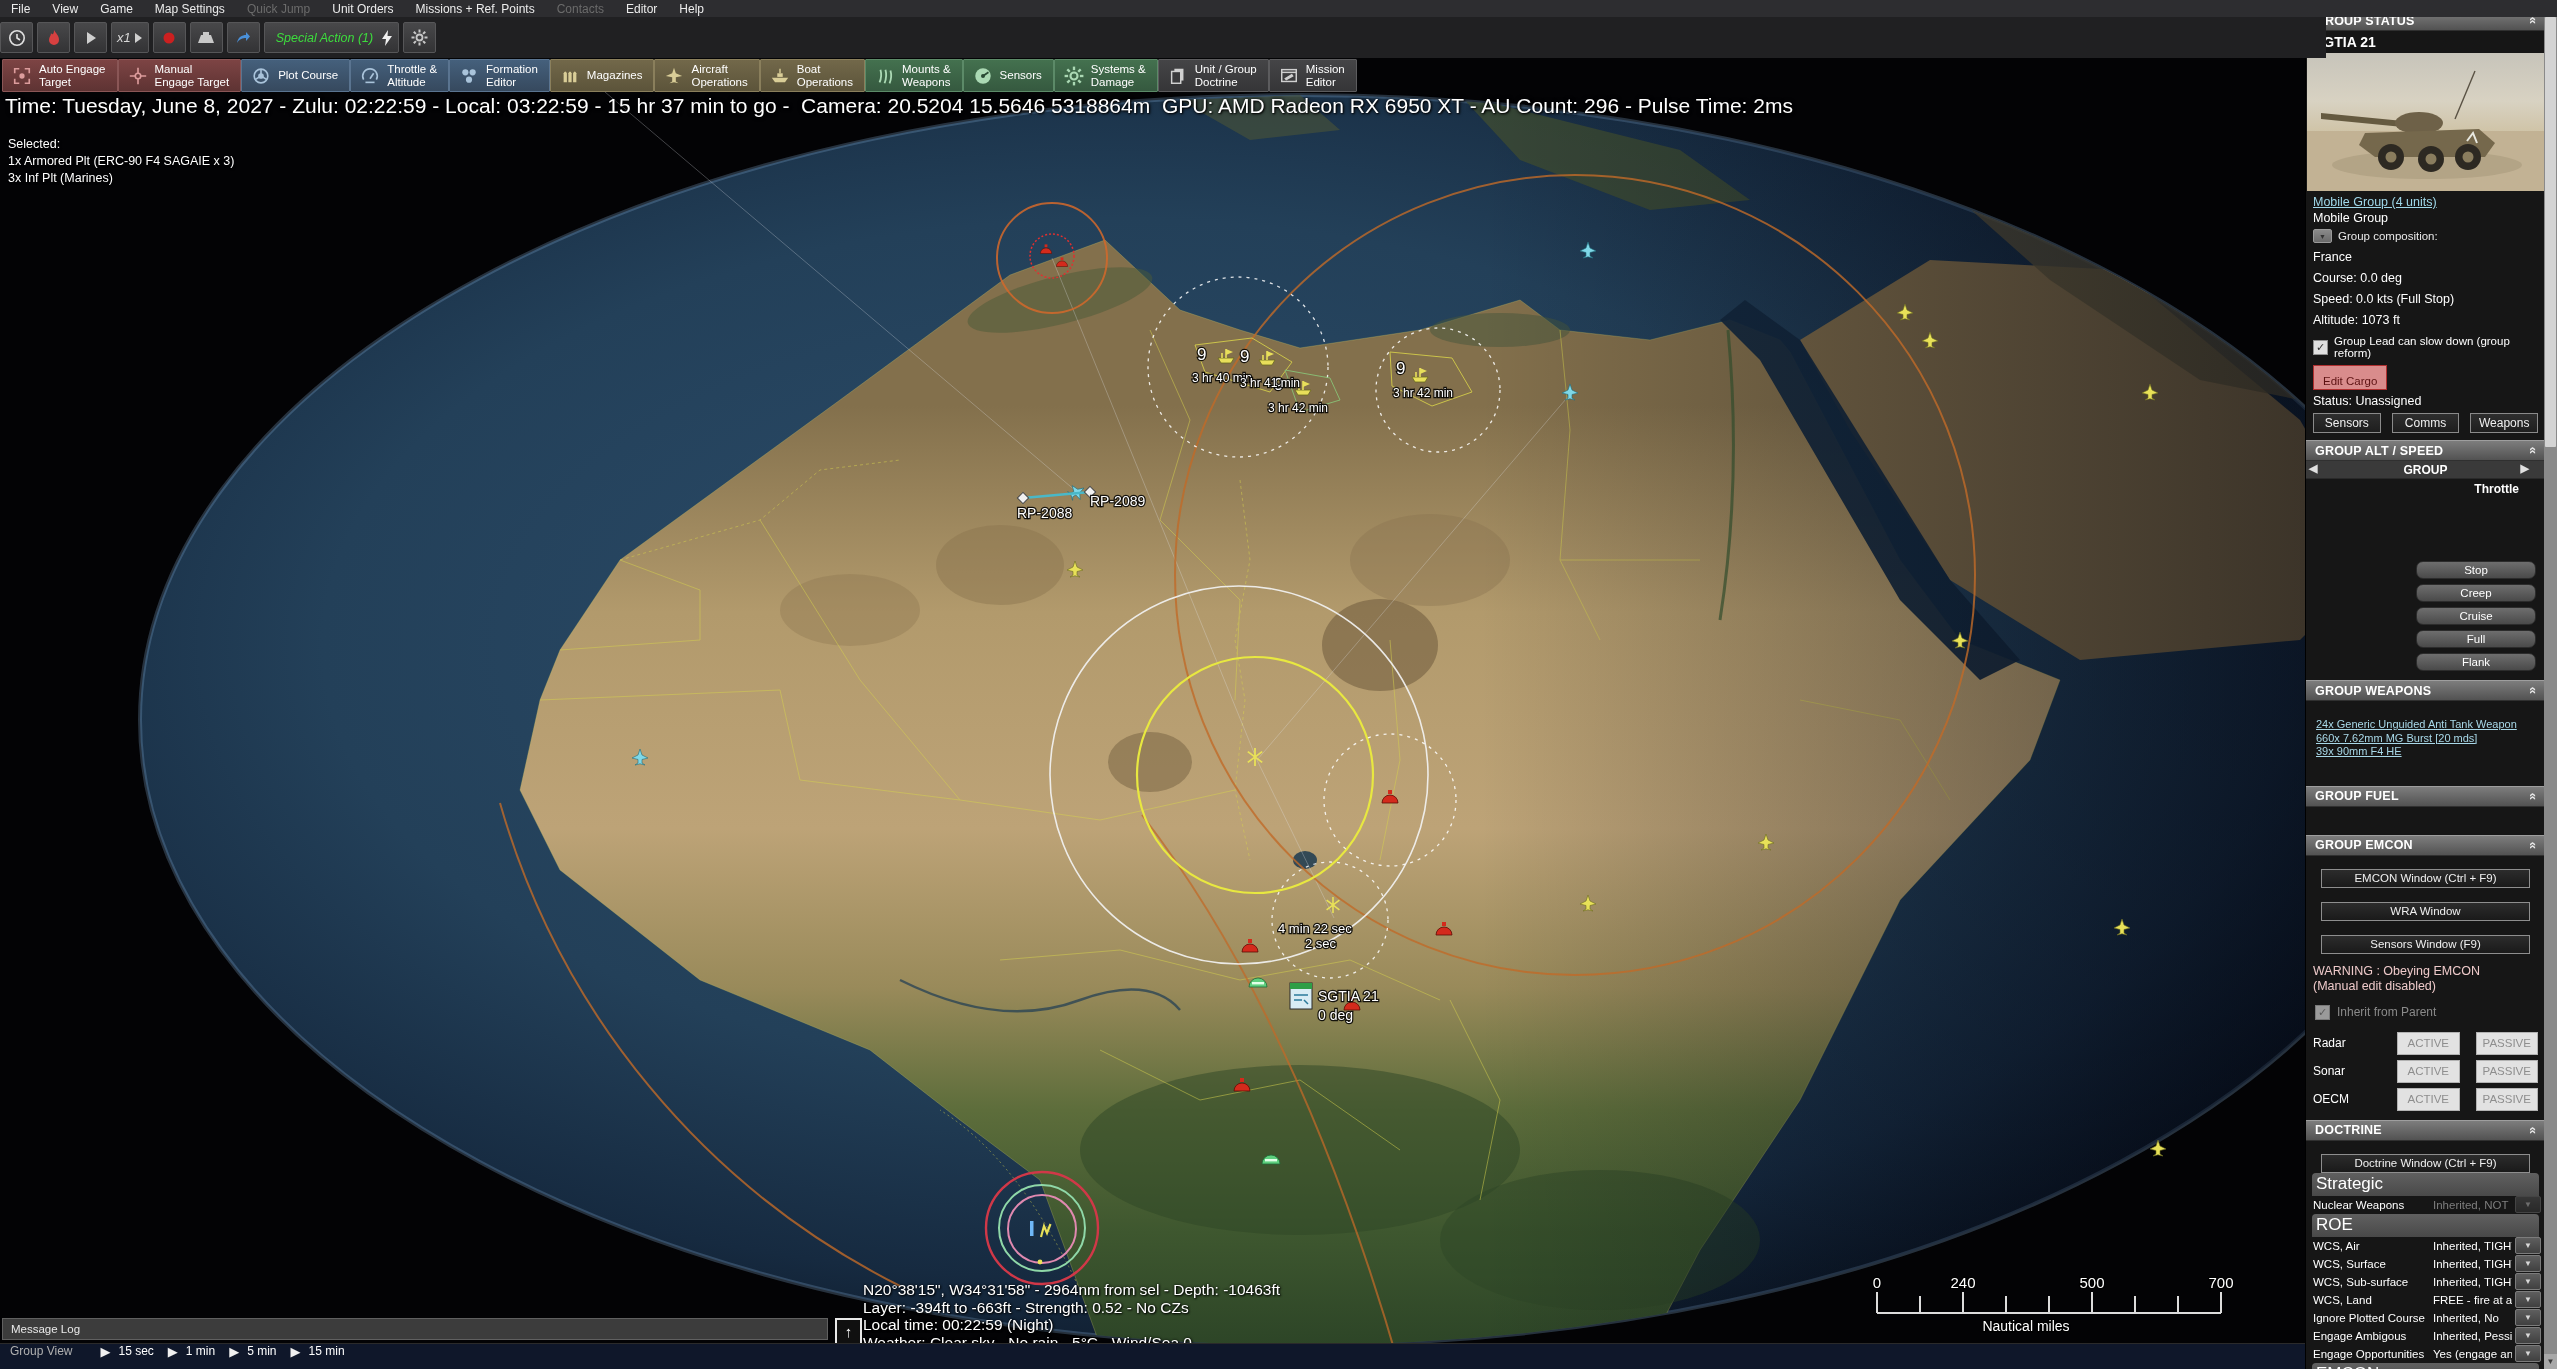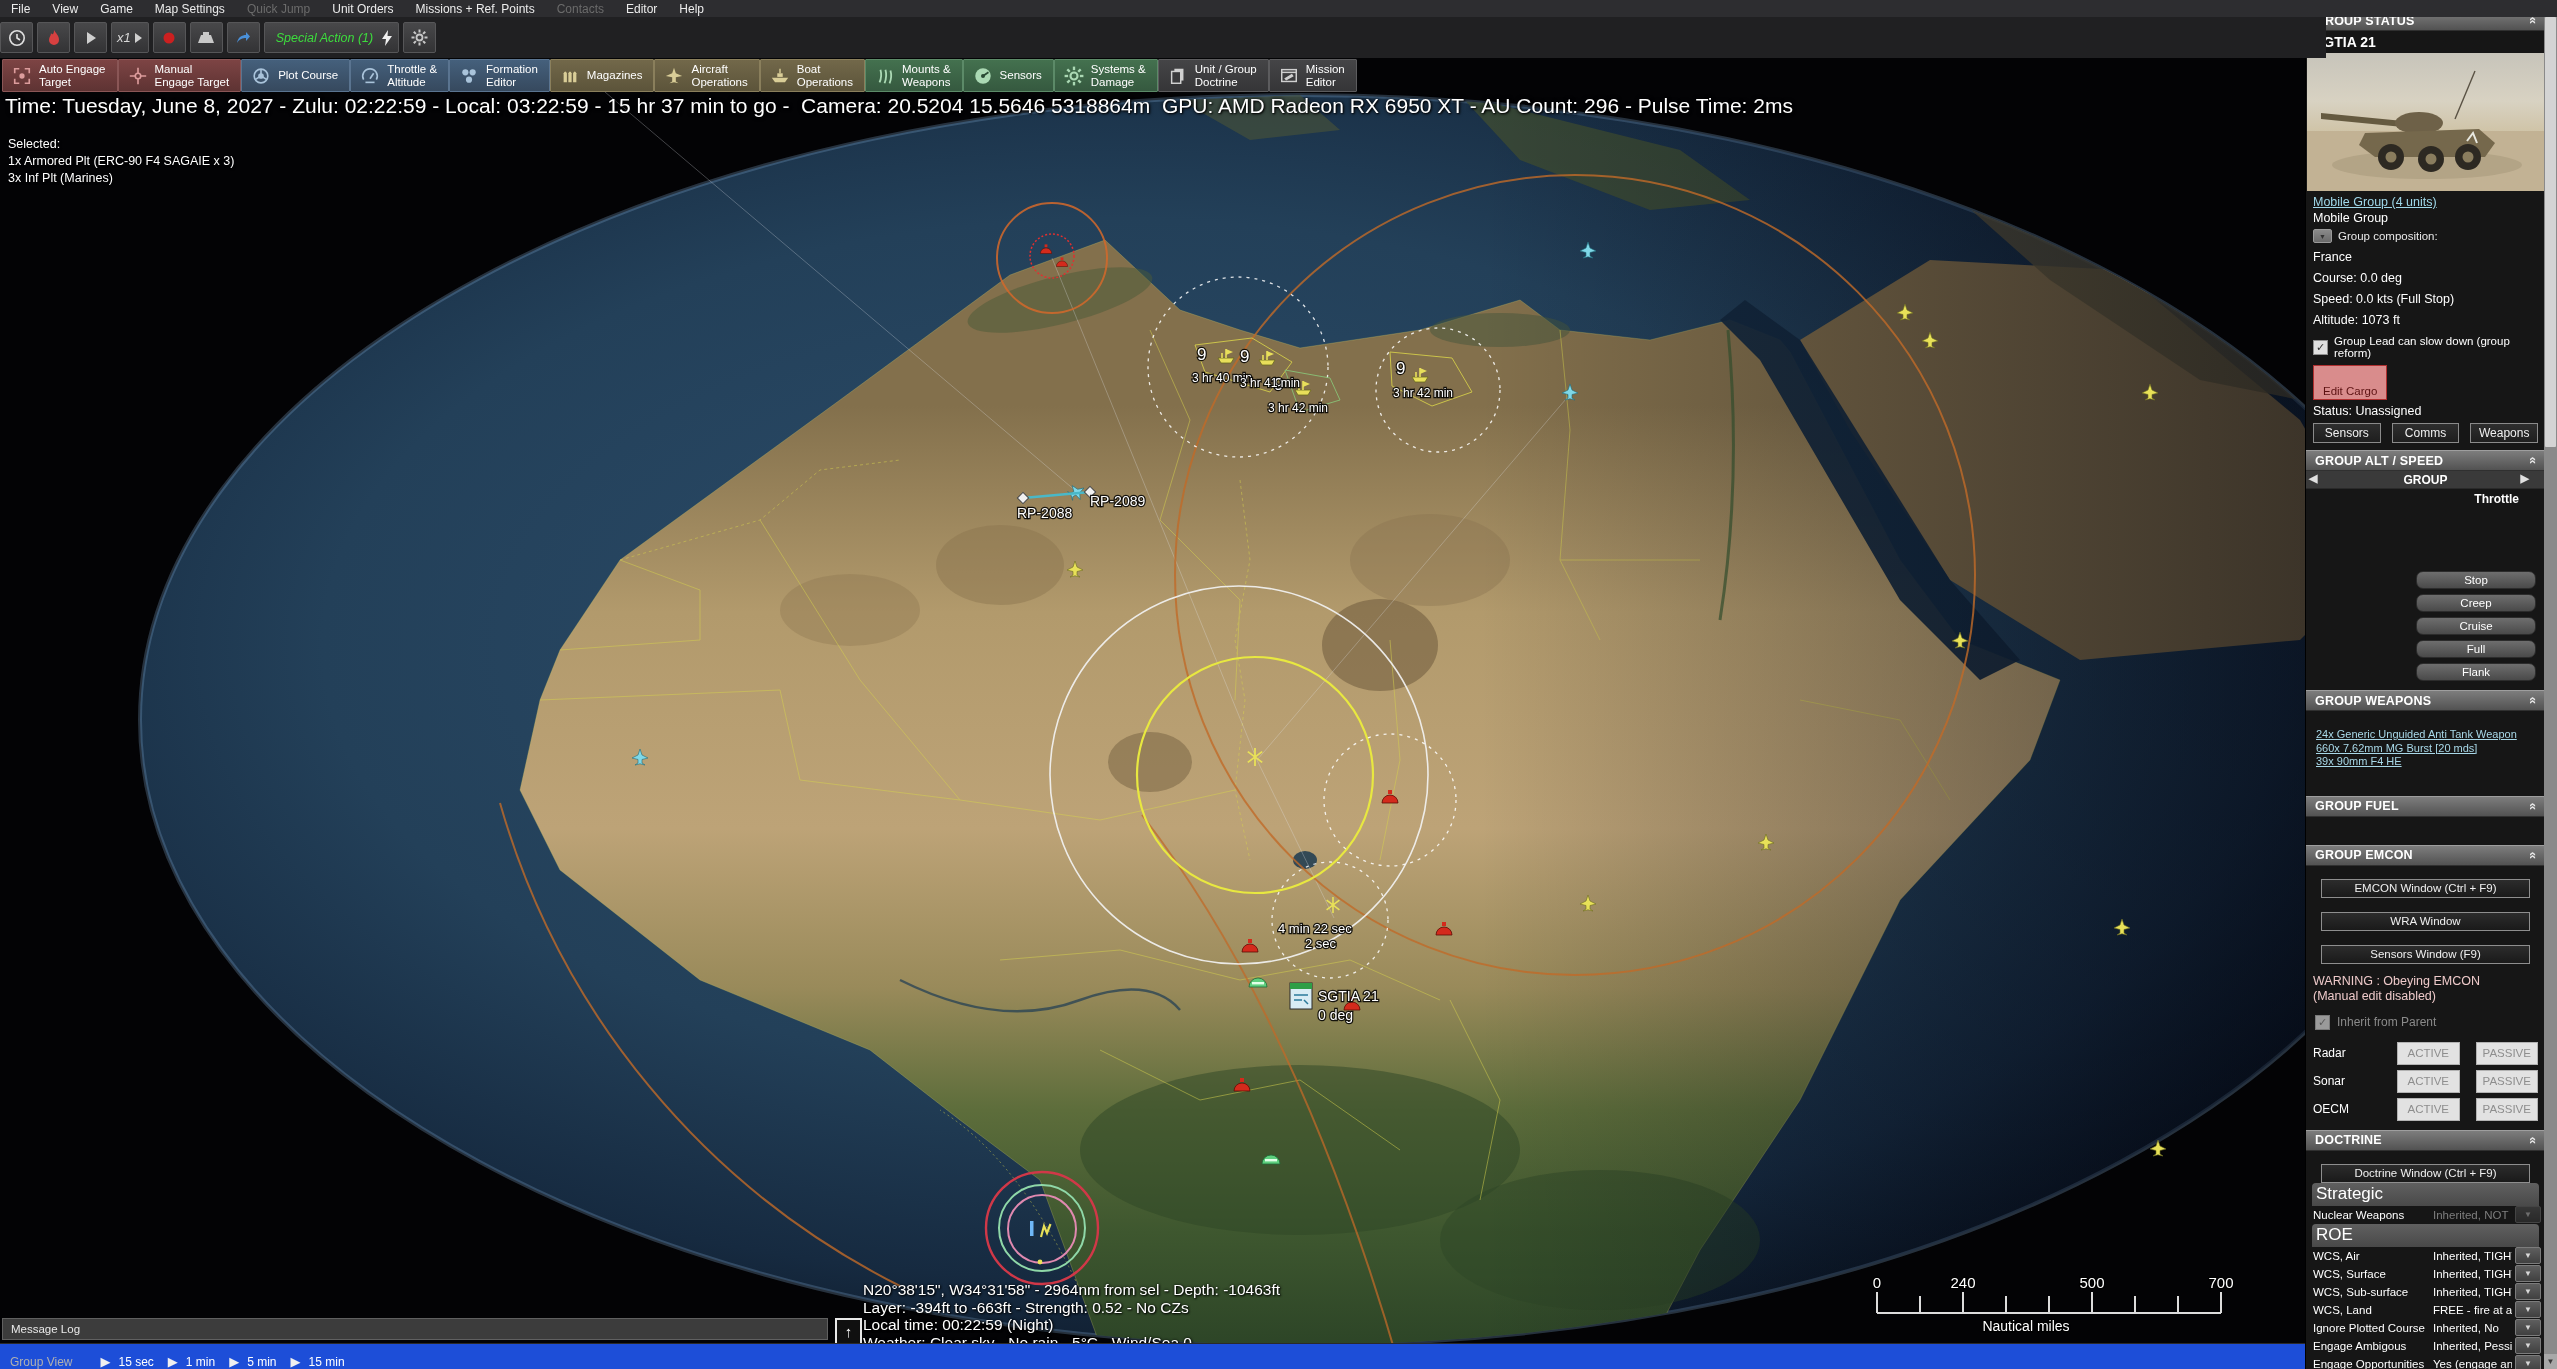--- a/index.html
+++ b/index.html
@@ -24,21 +24,21 @@
   .rbtn.green svg{color:#abd9b4;}
   .rbtn.gray{background:linear-gradient(#454547,#353537);border:1px solid #5c5c5e;}
   .rbtn.gray svg{color:#d0d0d0;}
   
   .status-line{position:absolute;left:5px;top:94px;z-index:20;font-size:21px;color:#fff;white-space:pre;text-shadow:1px 1px 2px #000,0 0 4px #000;}
   .selected-block{position:absolute;left:8px;top:136px;z-index:20;font-size:12.5px;line-height:17px;text-shadow:1px 1px 2px #000;}
   .map-info{position:absolute;left:863px;top:1281px;z-index:22;font-size:15.5px;line-height:17.5px;text-shadow:1px 1px 2px #000,0 0 3px #000;}
   .north-box{position:absolute;left:835px;top:1318px;width:23px;height:23px;border:2px solid #e8e8e8;background:#101010;z-index:22;display:flex;align-items:center;justify-content:center;font-size:15px;font-weight:bold;color:#fff;}
   
   .msglog{position:absolute;left:2px;top:1318px;width:826px;height:22px;background:#3c3c3c;border:1px solid #606060;z-index:24;display:flex;align-items:center;padding-left:8px;font-size:11.5px;color:#e8e8e8;box-sizing:border-box;}
-  .timebar{position:absolute;left:0;top:1343px;width:2305px;height:26px;background:#1d4ed8;border-top:1px solid #2a2a2a;z-index:24;display:flex;align-items:flex-end;font-size:12px;box-sizing:border-box;}
+  .timebar{position:absolute;left:0;top:1343px;width:2305px;height:26px;background:#0f172a;border-top:1px solid #2a2a2a;z-index:24;display:flex;align-items:flex-start;font-size:12px;box-sizing:border-box;}
   .timebar .viewlbl{color:#b0b0b0;margin:0 14px 0 10px;}
   .timebar .arrow{color:#f0f0f0;font-size:13px;margin:0 8px 0 14px;}
   .timebar .step{color:#fff;}
   
   .sidebar{position:absolute;left:2305px;top:0;width:252px;height:1369px;background:#161616;z-index:30;box-sizing:border-box;border-left:1px solid #000;font-size:12px;}
   .sb-content{position:absolute;left:0;top:0;width:239px;height:1369px;overflow:hidden;}
   .sb-scroll{position:absolute;right:0;top:0;width:13px;height:1369px;background:#8a8a8a;}
   .sb-scroll .sarrow{position:absolute;left:0;width:13px;height:15px;background:#a8a8a8;color:#3a3a3a;font-size:8px;display:flex;align-items:center;justify-content:center;}
   .sb-scroll .thumb{position:absolute;left:1px;top:17px;width:11px;height:430px;background:#d4d4d4;border-radius:1px;}
   .panel-header{height:17px;background:linear-gradient(#7d7d7d,#525252);border-top:1px solid #9e9e9e;border-bottom:1px solid #303030;color:#fff;font-weight:bold;font-size:12.5px;display:flex;align-items:center;justify-content:space-between;padding:1px 8px 1px 9px;letter-spacing:.2px;}
@@ -46,21 +46,21 @@
   .unit-title{font-weight:bold;font-size:14px;margin:3px 0 3px 8px;}
   .photo{margin:1px 0 4px 1px;width:237px;height:138px;display:block;}
   .sb-link{color:#9fd8ea;text-decoration:underline;font-size:12.5px;margin:3px 0 0 7px;display:block;}
   .sb-text{color:#fff;font-size:12.5px;margin:2px 0 0 7px;}
   .comp-row{display:flex;align-items:center;gap:6px;margin:4px 0 0 7px;color:#e8e8e8;font-size:11.5px;}
   .mini-dd{width:17px;height:12px;background:linear-gradient(#8a8a8a,#6a6a6a);border:1px solid #9a9a9a;border-radius:2px;color:#333;font-size:7px;display:flex;align-items:center;justify-content:center;}
   .stat{margin:7px 0 0 7px;font-size:12.5px;}
   .chk-row{display:flex;align-items:center;gap:6px;margin:8px 0 0 7px;font-size:11.5px;}
   .chk{width:13px;height:13px;background:#e0e0e0;border:1px solid #909090;color:#333;font-size:11px;line-height:12px;text-align:center;flex:none;}
   .chk.dim{background:#9a9a9a;color:#5a5a5a;border-color:#7a7a7a;}
-  .editcargo{display:inline-block;margin:6px 0 0 7px;padding:19px 9px 2px;background:#d98c8c;border:1px solid #b03030;color:#5c1212;font-size:11.5px;}
+  .editcargo{display:inline-block;margin:6px 0 0 7px;padding:9px 9px 2px;background:#d98c8c;border:1px solid #b03030;color:#5c1212;font-size:11.5px;}
   .scw-row{display:flex;gap:11px;margin:5px 7px 0;}
   .scw-row .sbtn{flex:1;height:18px;background:linear-gradient(#2e2e2e,#1e1e1e);border:1px solid #8a8a8a;color:#f0f0f0;font-size:12px;display:flex;align-items:center;justify-content:center;}
   .group-row{position:relative;height:17px;background:#3a3a3a;border-bottom:1px solid #2a2a2a;display:flex;align-items:center;justify-content:center;font-weight:bold;font-size:12px;}
   .group-row .pa{position:absolute;top:1px;font-size:11px;color:#e0e0e0;}
   .throttle-lbl{text-align:right;margin:3px 26px 0 0;font-weight:bold;font-size:12px;}
   .thr-btn{width:118px;height:16px;margin:5px 9px 0 auto;background:linear-gradient(#6e6e6e,#4a4a4a);border:1px solid #2c2c2c;border-radius:7px;color:#fff;font-size:11.5px;display:flex;align-items:center;justify-content:center;}
   .wpn-link{display:block;color:#a8d8e8;text-decoration:underline;font-size:11px;line-height:13.5px;margin-left:10px;}
   .win-btn{height:17px;margin:8px 15px 0;background:linear-gradient(#2c2c2c,#1a1a1a);border:1px solid #8e8e8e;color:#f0f0f0;font-size:11.5px;display:flex;align-items:center;justify-content:center;}
   .warn{margin:10px 0 0 7px;color:#eecaca;font-size:12.5px;line-height:15px;}
   .inherit-row{display:flex;align-items:center;gap:7px;margin:11px 0 0 9px;color:#8a8a8a;font-size:12px;}

